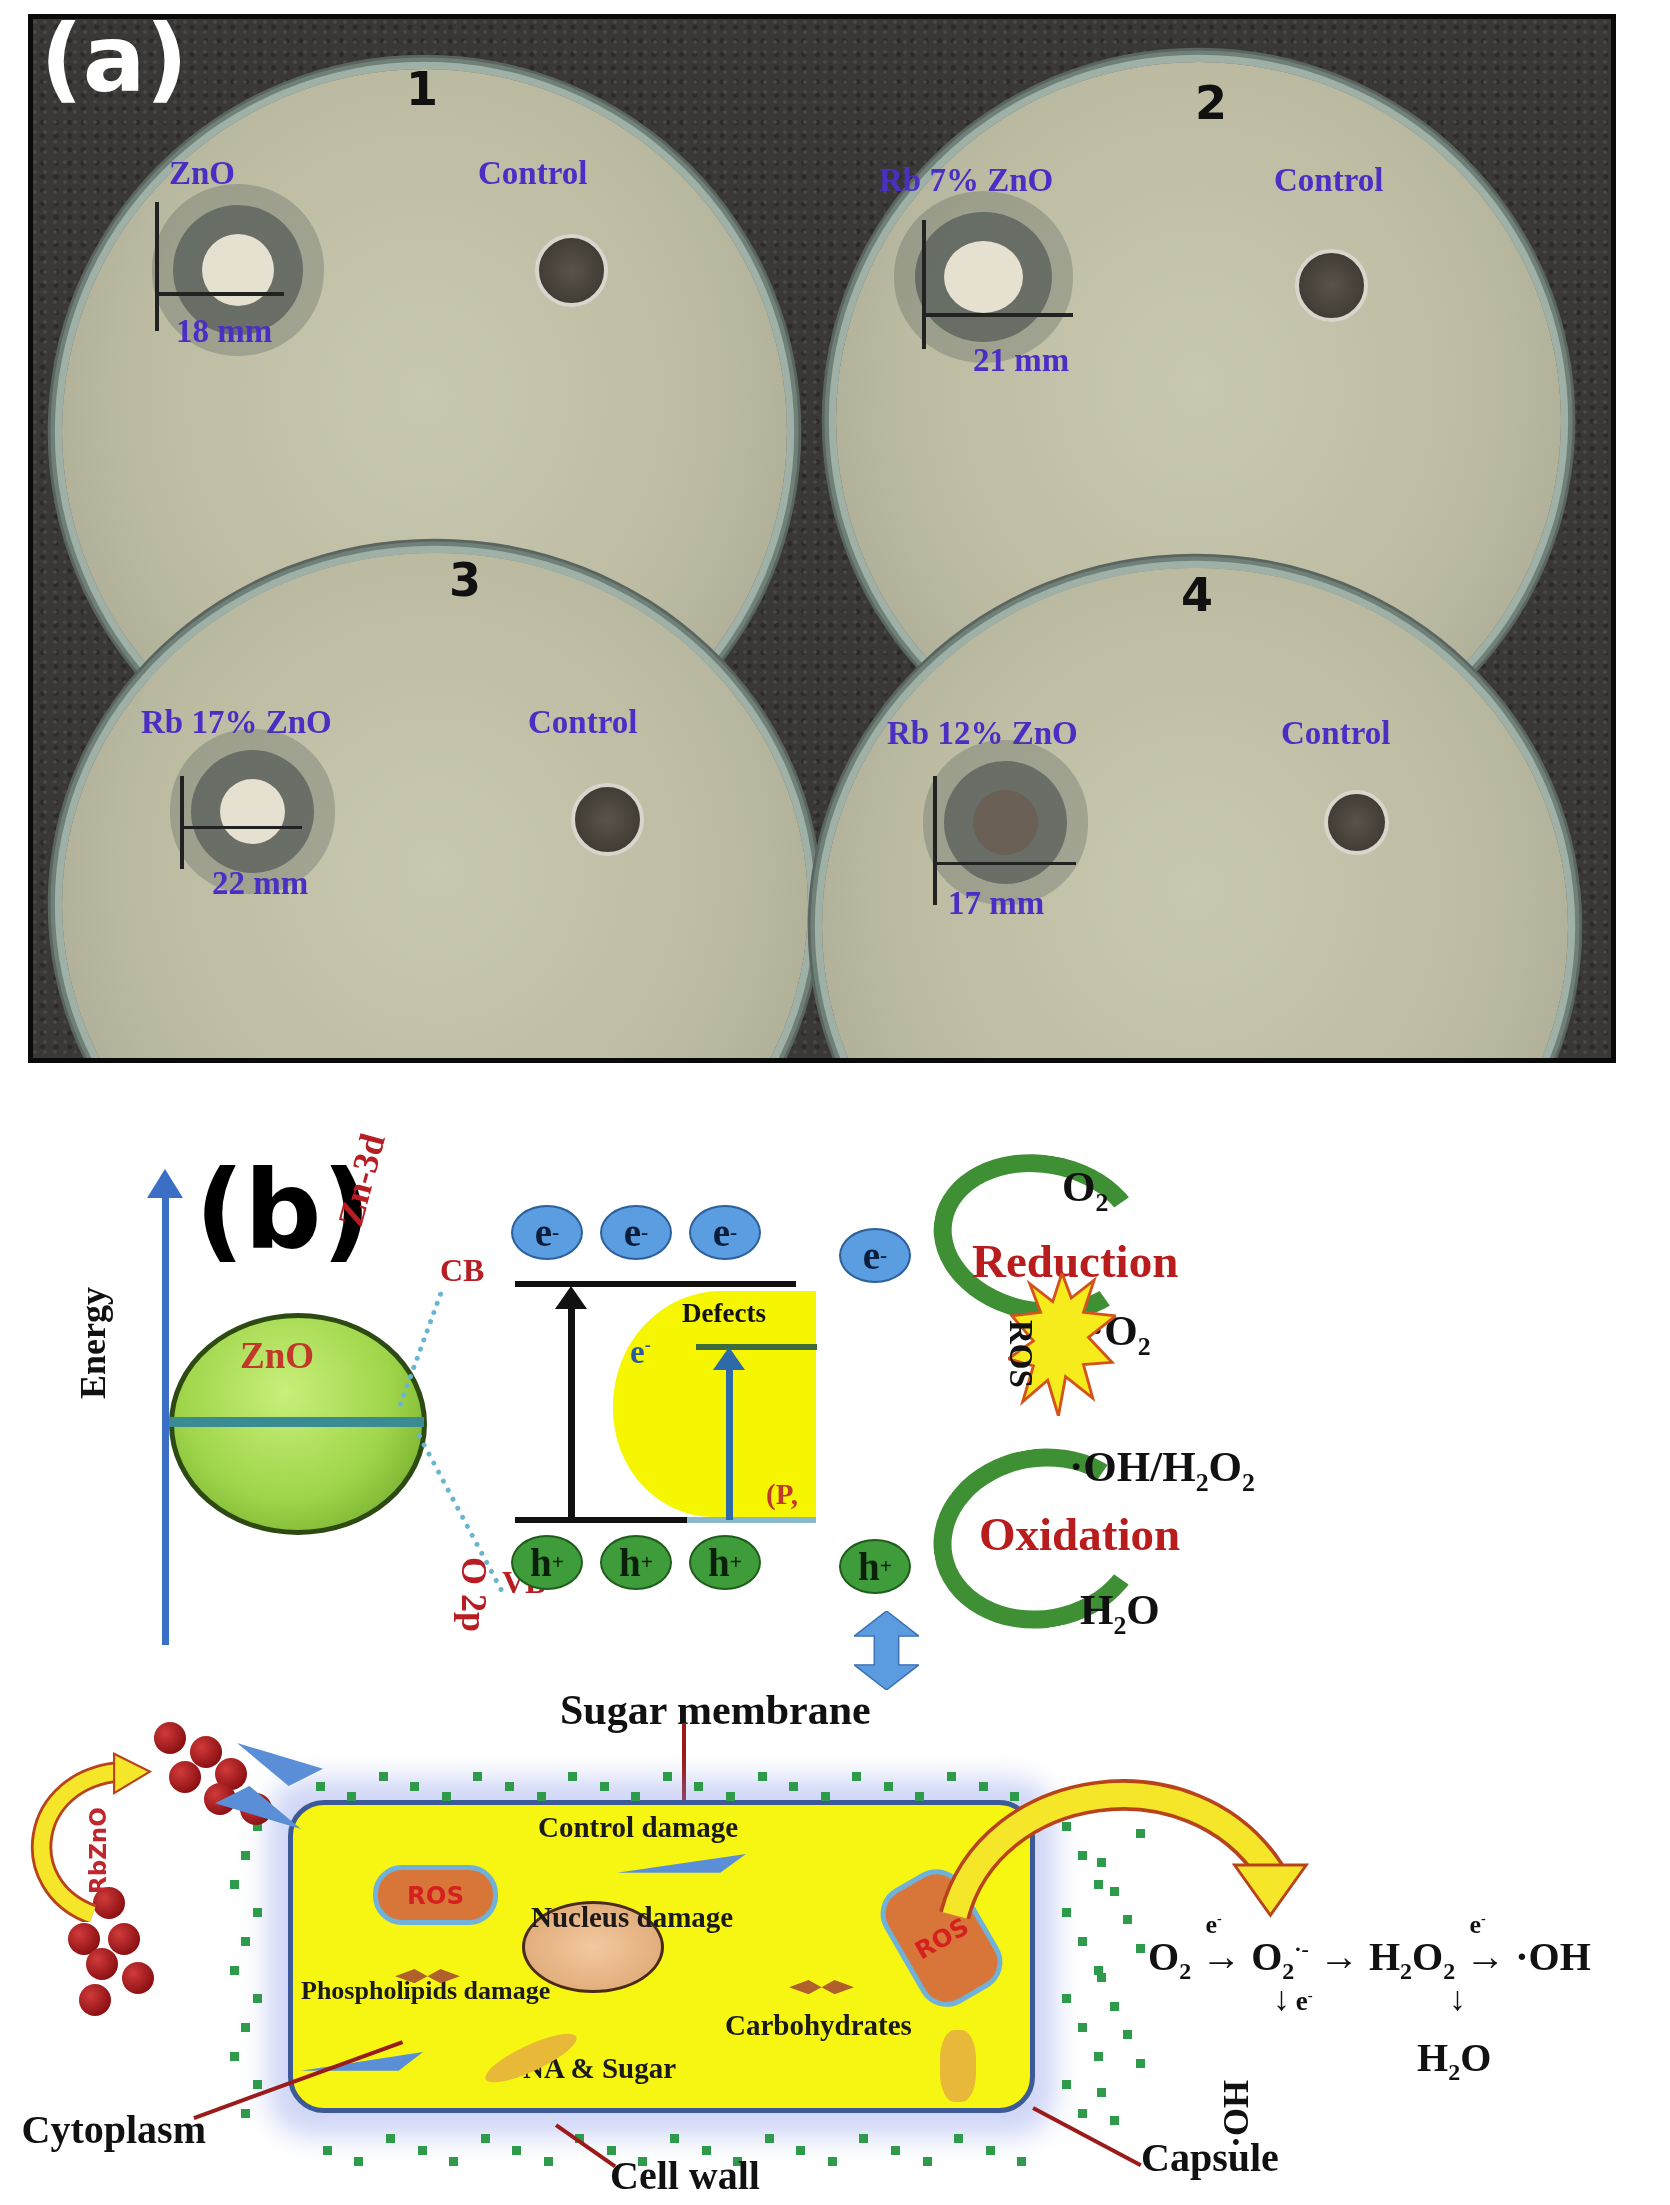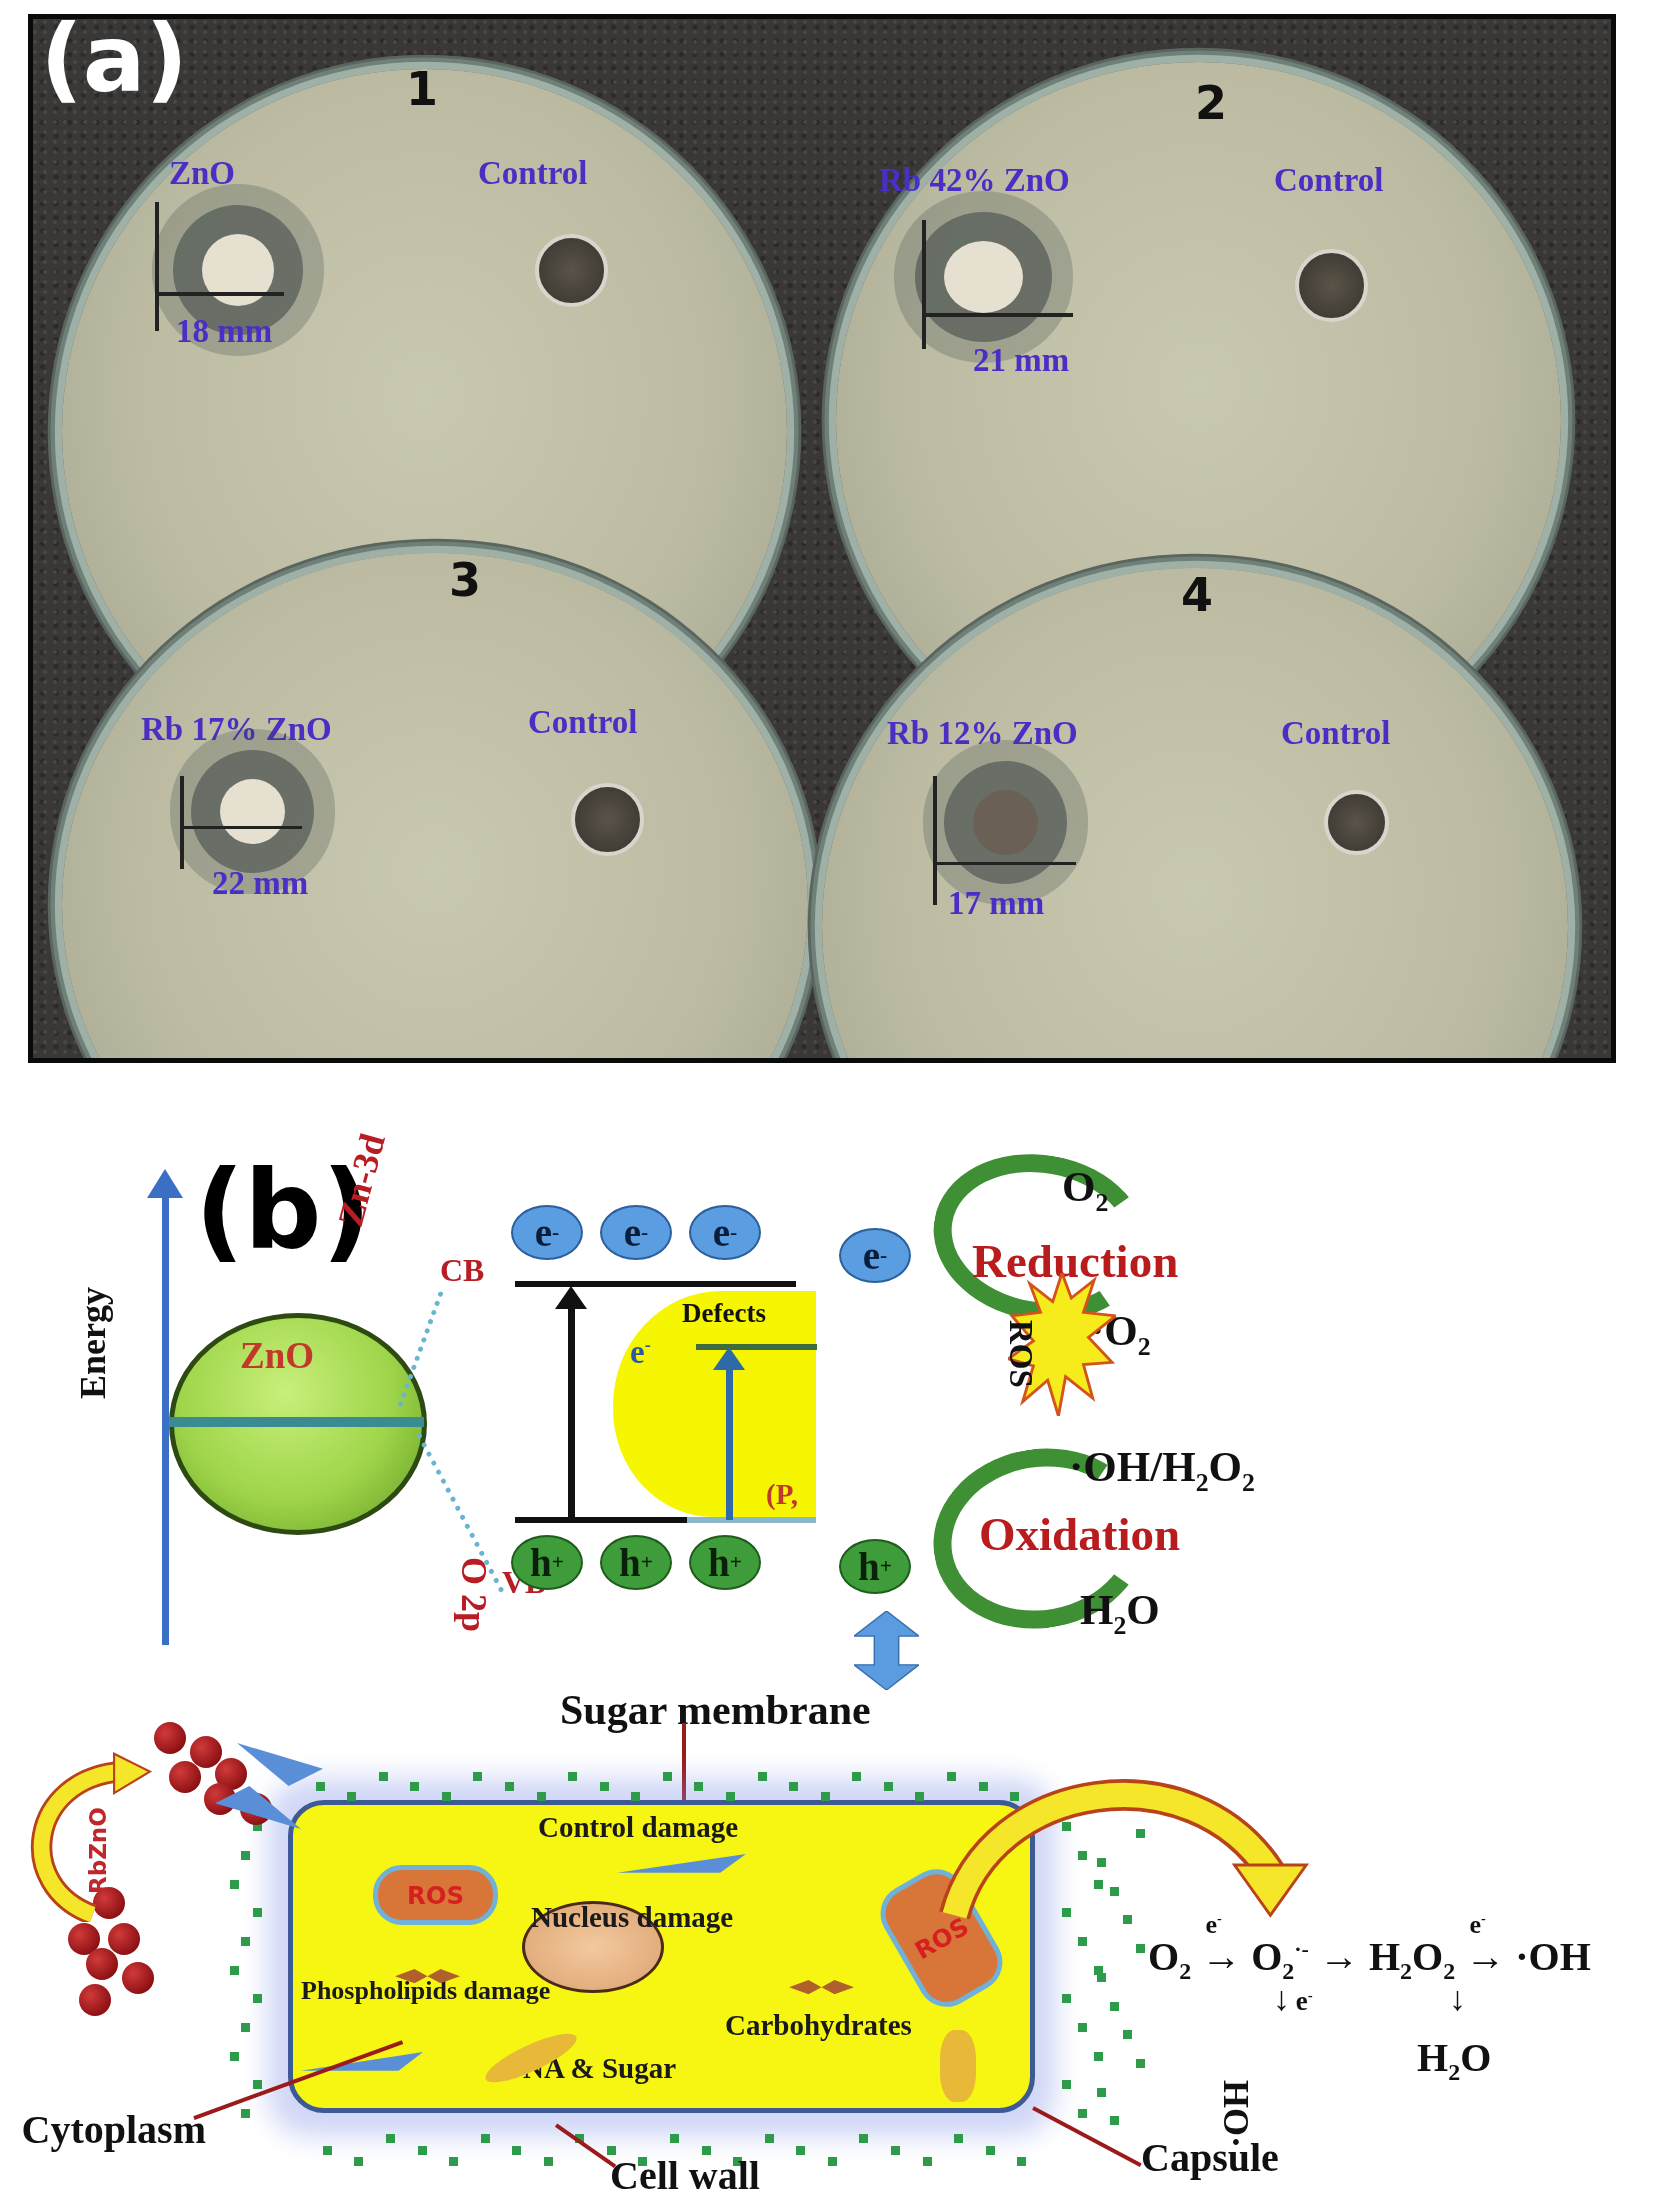--- a/index.html
+++ b/index.html
@@ -90,33 +90,33 @@
     <div class="well sample" style="left:169px;top:215px;width:72px;height:72px;"></div>
     <div class="well control" style="left:502px;top:215px;width:65px;height:65px;"></div>
     <div class="scale-v" style="left:122px;top:183px;height:129px;"></div>
     <div class="scale-h" style="left:122px;top:273px;width:129px;"></div>
     <div class="plate-label" style="left:143px;top:294px;">18 mm</div>
   </div>
 
   <div class="quad" style="left:50%;top:0;">
     <div class="dish" style="left:14.3px;top:43px;width:725px;height:717px;"></div>
     <div class="dish-num" style="left:373px;top:57px;">2</div>
-    <div class="plate-label" style="left:57px;top:143px;">Rb 42% ZnO</div>
+    <div class="plate-label" style="left:57px;top:143px;">Rb 7% ZnO</div>
     <div class="plate-label" style="left:452px;top:143px;">Control</div>
     <div class="well sample" style="left:122px;top:222px;width:79px;height:72px;"></div>
     <div class="well control" style="left:473px;top:230px;width:65px;height:65px;"></div>
     <div class="scale-v" style="left:100px;top:201px;height:129px;"></div>
     <div class="scale-h" style="left:100px;top:294px;width:151px;"></div>
     <div class="plate-label" style="left:151px;top:323px;">21 mm</div>
   </div>
 
   <div class="quad" style="left:0;top:50%;">
     <div class="dish" style="left:29px;top:14.3px;width:746px;height:703px;"></div>
     <div class="dish-num" style="left:416px;top:14.3px;">3</div>
-    <div class="plate-label" style="left:108px;top:165px;margin-top:7px;">Rb 17% ZnO</div>
+    <div class="plate-label" style="left:108px;top:165px;">Rb 17% ZnO</div>
     <div class="plate-label" style="left:495px;top:165px;">Control</div>
     <div class="well sample" style="left:187px;top:240px;width:65px;height:65px;"></div>
     <div class="well control" style="left:538px;top:244px;width:65px;height:65px;"></div>
     <div class="scale-v" style="left:147px;top:237px;height:93px;"></div>
     <div class="scale-h" style="left:147px;top:287px;width:122px;"></div>
     <div class="plate-label" style="left:179px;top:326px;">22 mm</div>
   </div>
 
   <div class="quad" style="left:50%;top:50%;">
     <div class="dish" style="left:0px;top:29px;width:746px;height:717px;"></div>

